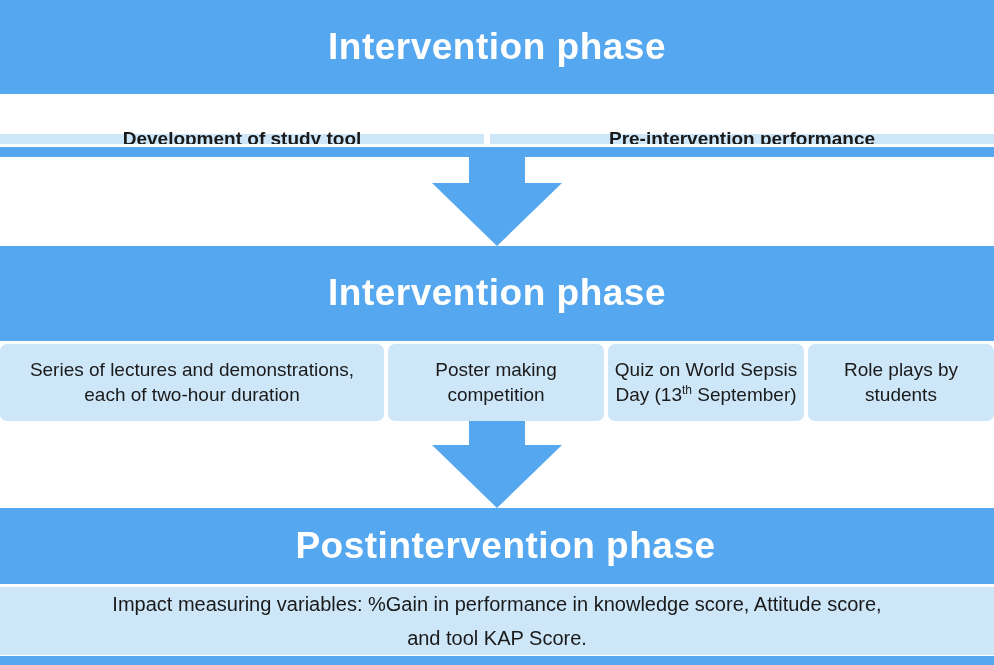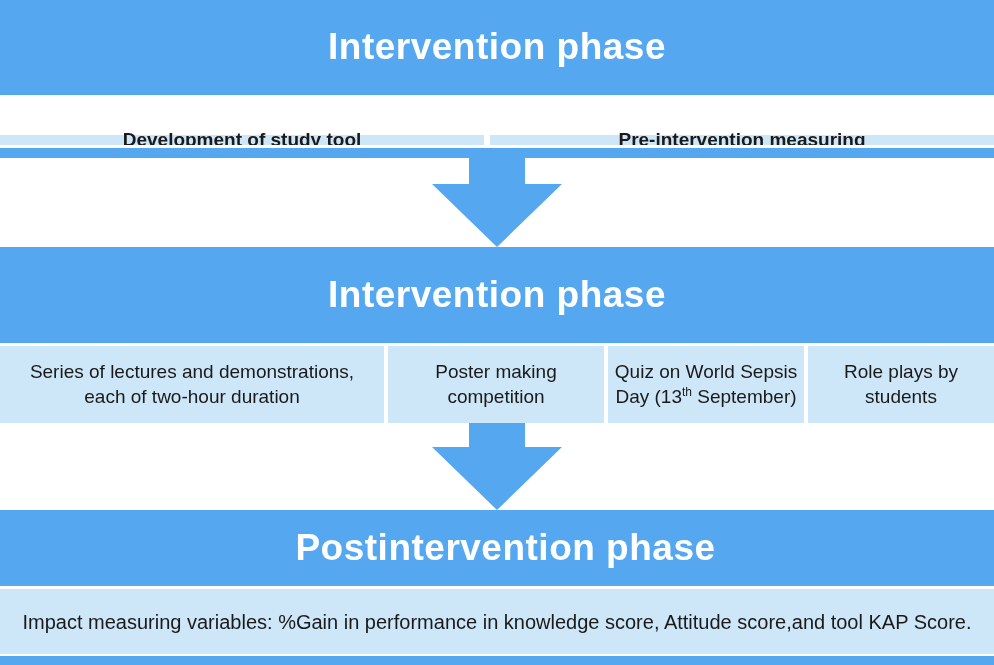--- a/index.html
+++ b/index.html
@@ -60,20 +60,21 @@
   .row-four .cell {
     background: var(--light);
     color: var(--text_dark);
     display: flex;
     align-items: center;
     justify-content: center;
     text-align: center;
     font-size: 19px;
     line-height: 25px;
     box-sizing: border-box;
+    border-radius: 7px;
   }
   .row-four .c1 { width: 384px; padding: 0 18px; }
   .row-four .c2 { width: 216px; padding: 0 10px; }
   .row-four .c3 { width: 196px; padding: 16px 6px; }
   .row-four .c4 { flex: 1; padding: 12px 10px; text-align: center; }
   .row-four .cdiv { width: 4px; background: #ffffff; }
   .row-four sup { font-size: 12px; line-height: 0; }
 
   .arrow-zone {
     background: #ffffff;
@@ -83,21 +84,21 @@
   }
   .az1 { height: 89px; }
   .az2 { height: 87px; }
   .arrow-zone svg { display: block; color: var(--blue); }
 
   .bottom-note {
     height: 68px;
     background: var(--light);
     color: var(--text_dark);
     display: flex;
-    flex-direction: row;
+    flex-direction: column;
     align-items: center;
     justify-content: center;
     font-size: 20px;
     line-height: 34px;
     text-align: right;
   }
 </style>
 </head>
 <body>
 
@@ -106,21 +107,21 @@
   <div class="phase-header hdr1">
     <span>Intervention phase</span>
   </div>
   <div class="gap4"></div>
   <div class="row-two">
     <div class="cell c1">
       <span>Development of study tool</span>
     </div>
     <div class="cdiv"></div>
     <div class="cell c2">
-      <span>Pre-intervention measuring</span>
+      <span>Pre-intervention performance</span>
     </div>
   </div>
   <div class="gap3"></div>
   <div class="strip strip-top"></div>
 
   <div class="arrow-zone az1">
     <svg width="130" height="89" viewBox="0 0 130 89" aria-hidden="true">
       <polygon points="37,0 93,0 93,26 130,26 65,89 0,26 37,26" fill="currentColor"></polygon>
     </svg>
   </div>

